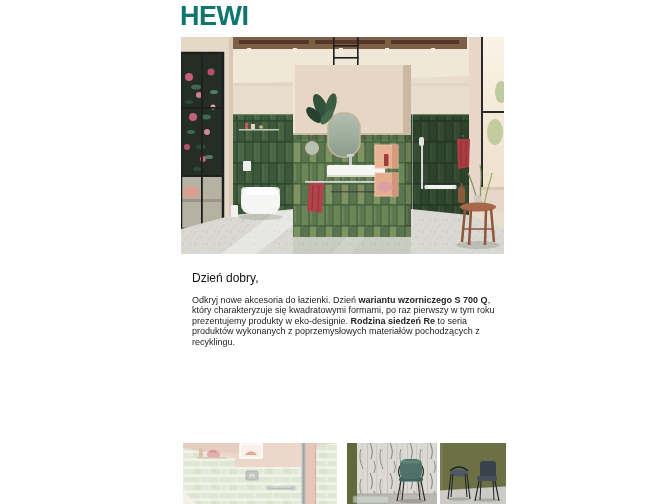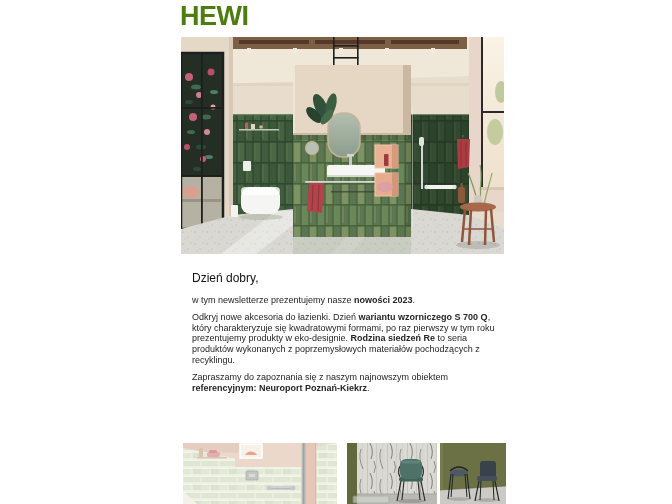--- a/index.html
+++ b/index.html
@@ -3,21 +3,21 @@
 <meta charset="utf-8">
 <style>
   html,body{margin:0;padding:0;}
   body{
     width:672px;height:504px;background:#ffffff;overflow:hidden;position:relative;
     font-family:"Liberation Sans", sans-serif;
   }
   .email{position:absolute;left:182px;top:0;width:324px;height:504px;}
   .logo{
     position:absolute;left:-2px;top:3px;font-size:27px;font-weight:700;
-    letter-spacing:-0.5px;color:#4d7c0f;line-height:1;
+    letter-spacing:-0.5px;color:#0f766e;line-height:1;
   }
   .hero{position:absolute;left:-1px;top:37px;width:323px;height:217px;overflow:hidden;}
   .hero svg,.teaser svg{display:block;}
   .textblock{position:absolute;left:10px;top:272px;width:307px;color:#242424;}
   .textblock h1{font-size:12px;font-weight:400;color:#111;margin:0 0 10px 0;line-height:1.05;}
   .textblock p{font-size:9px;line-height:10.6px;margin:0 0 7px 0;}
   .textblock p.signoff{margin:3.5px 0 0 0;}
   .textblock b{font-weight:700;}
   .teasers{position:absolute;left:1px;top:443px;width:323px;height:61px;display:flex;gap:10px;overflow:hidden;}
   .teaser{overflow:hidden;flex:none;}
@@ -223,23 +223,21 @@
         <line x1="310" y1="172" x2="313" y2="205" stroke="#8f563c" stroke-width="2.5"></line>
         <line x1="290" y1="173" x2="288" y2="208" stroke="#8f563c" stroke-width="2.5"></line>
         <line x1="305" y1="173" x2="304" y2="208" stroke="#8f563c" stroke-width="2.5"></line>
         <line x1="283" y1="192" x2="312" y2="192" stroke="#8f563c" stroke-width="1.5"></line>
       </g>
     </svg>
   </div>
 
   <div class="textblock">
     <h1>Dzień dobry,</h1>
-    <p><span>w tym newsletterze prezentujemy nasze </span><b>nowości 2023</b><span>.</span></p>
     <p><span>Odkryj nowe akcesoria do łazienki. Dzień </span><b>wariantu wzorniczego S 700 Q</b><span>, który charakteryzuje się kwadratowymi formami, po raz pierwszy w tym roku prezentujemy produkty w eko-designie. </span><b>Rodzina siedzeń Re</b><span> to seria produktów wykonanych z poprzemysłowych materiałów pochodzących z recyklingu.</span></p>
-    <p><span>Zapraszamy do zapoznania się z naszym najnowszym obiektem </span><b>referencyjnym: Neuroport Poznań-Kiekrz</b><span>.</span></p>
   </div>
 
   <div class="teasers">
 
     <div class="teaser" style="width:154px;height:61px;">
       <svg width="154" height="61" viewBox="0 0 154 61">
         <defs>
           <pattern id="sub" width="18" height="16" patternUnits="userSpaceOnUse">
             <rect width="18" height="16" fill="#f2f4ea"></rect>
             <rect x="0.5" y="0.7" width="17" height="6.6" fill="#dfe6d2"></rect>

